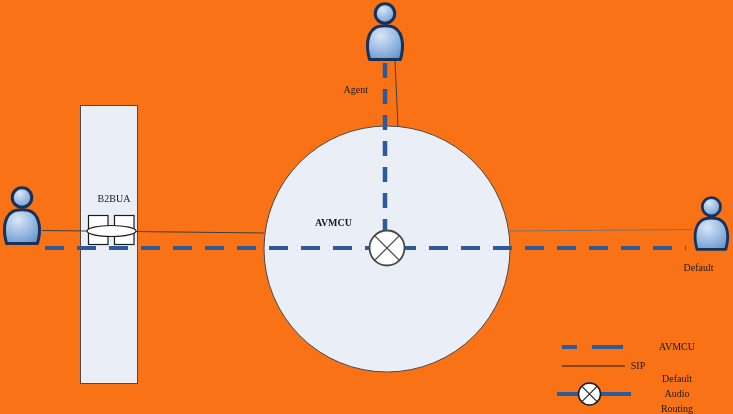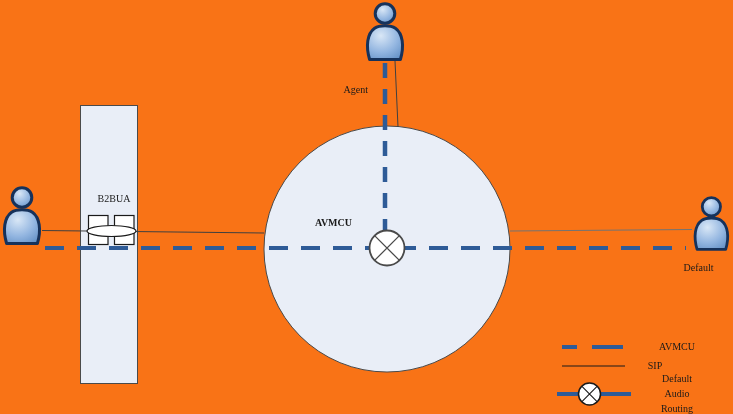--- a/index.html
+++ b/index.html
@@ -94,17 +94,17 @@
   <div class="lbl right" style="left:318px;top:84px;width:50px;">Agent</div>
 
   <div class="lbl center" style="left:80px;top:193px;width:68px;">B2BUA</div>
 
   <div class="lbl center bold" style="left:306px;top:217px;width:55px;">AVMCU</div>
 
   <div class="lbl center" style="left:676px;top:262px;width:45px;">Default</div>
 
   <div class="lbl center" style="left:649px;top:341px;width:56px;">AVMCU</div>
 
-  <div class="lbl center" style="left:627px;top:360px;width:56px;text-align:center;">SIP</div>
+  <div class="lbl center" style="left:610px;top:360px;width:56px;text-align:center;">SIP</div>
 
   <div class="lbl center" id="dar-label" style="left:651px;top:371px;width:52px;">Default Audio Routing</div>
 
 </div>
 
 </body></html>

